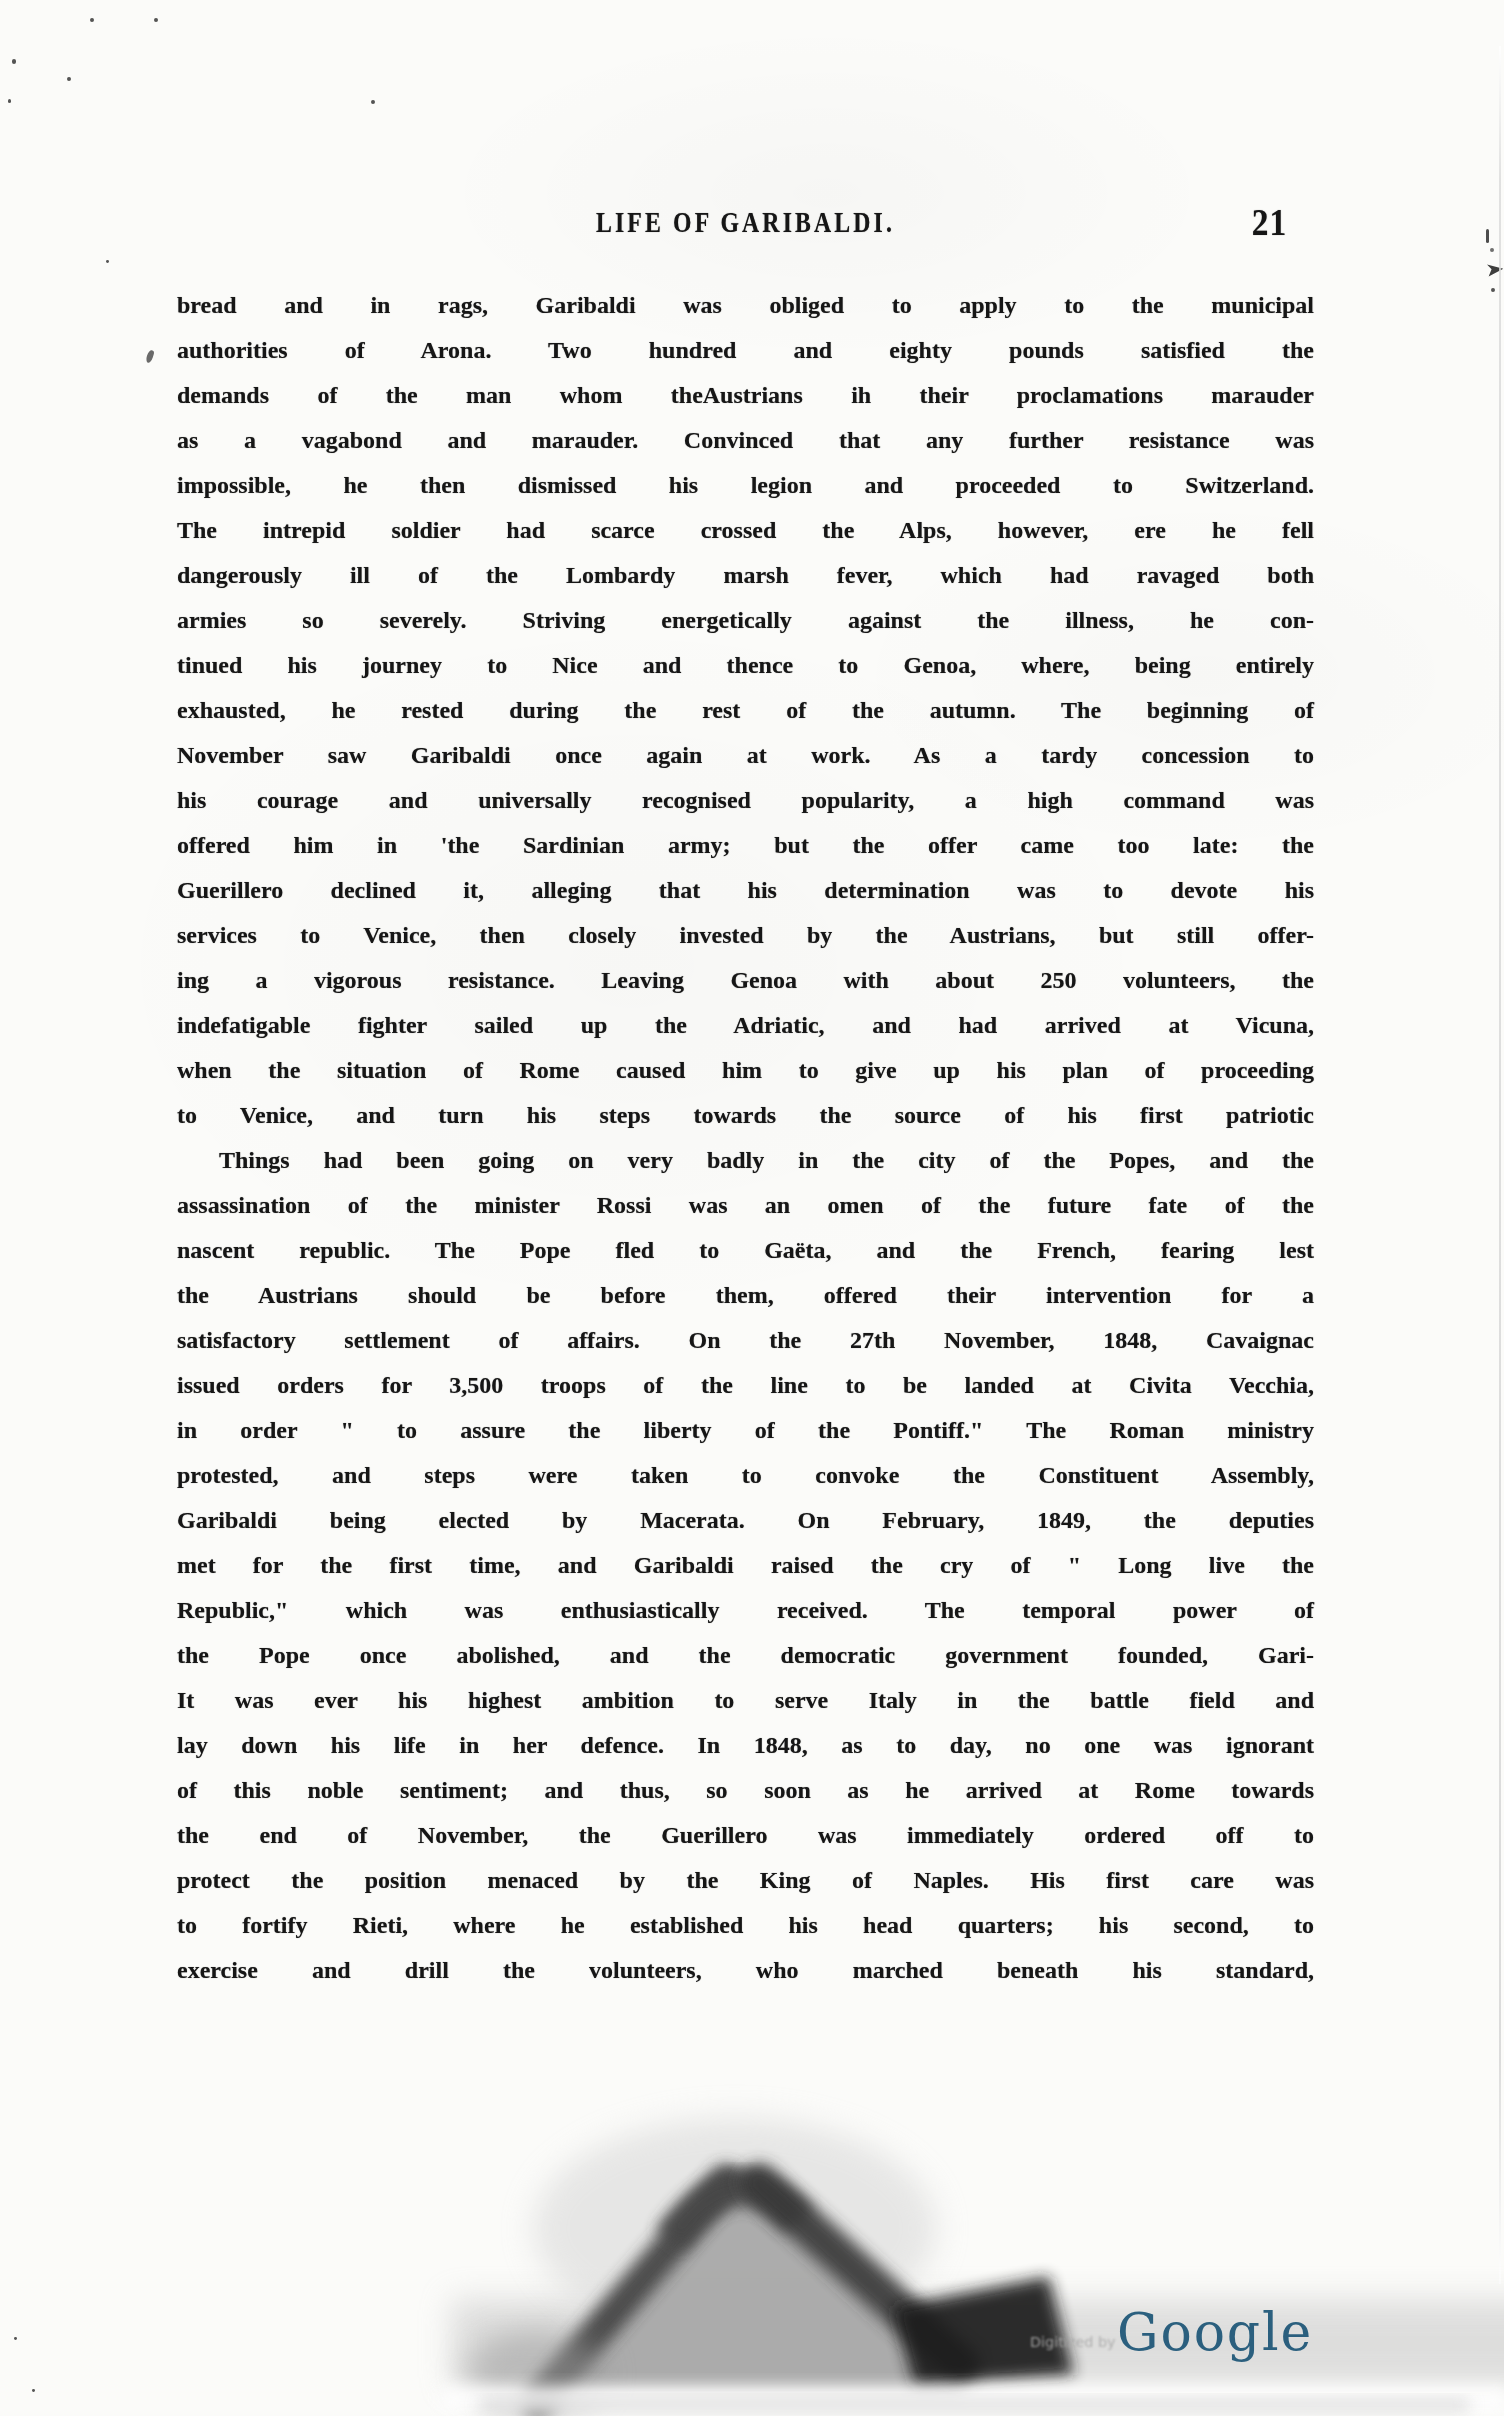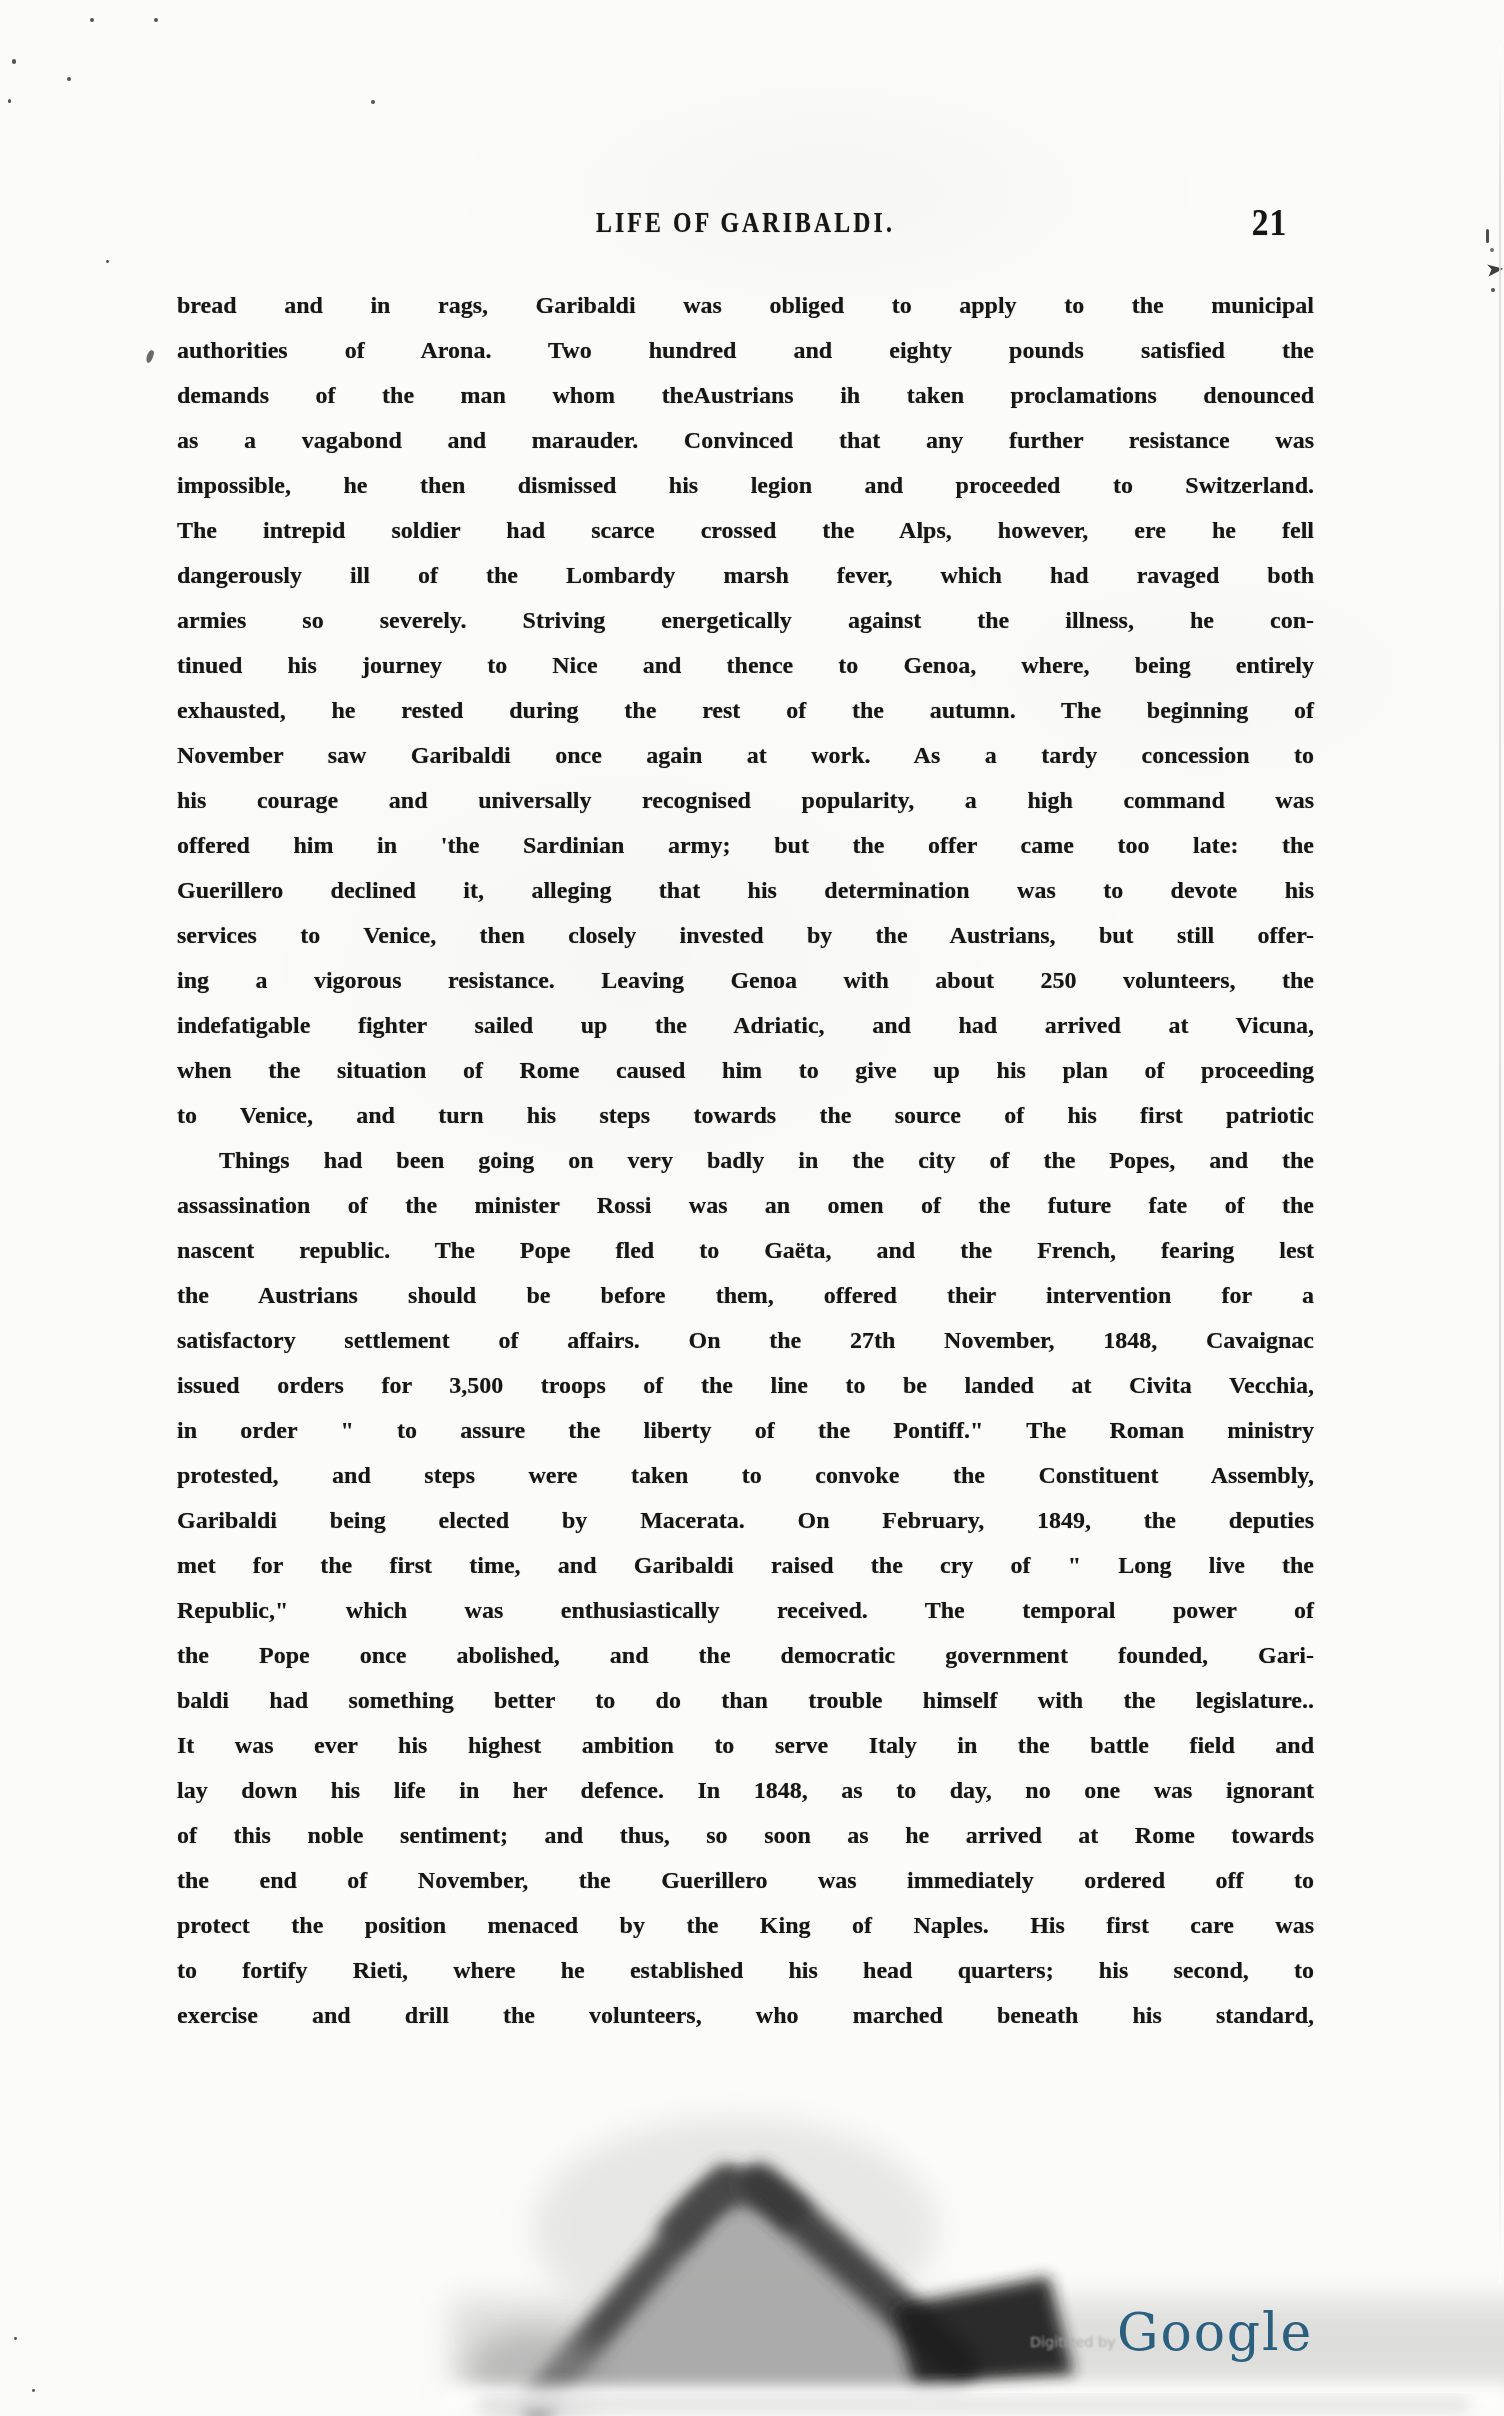--- a/index.html
+++ b/index.html
@@ -89,21 +89,21 @@
 <div class="page">
 
   <div class="running-head">
     <div class="head-title">LIFE OF GARIBALDI.</div>
     <div class="page-number">21</div>
   </div>
 
   <div class="body-text">
       <div class="line">bread and in rags, Garibaldi was obliged to apply to the municipal</div>
       <div class="line">authorities of Arona. Two hundred and eighty pounds satisfied the</div>
-      <div class="line">demands of the man whom theAustrians ih taken proclamations denounced</div>
+      <div class="line">demands of the man whom theAustrians ih their proclamations marauder</div>
       <div class="line">as a vagabond and marauder. Convinced that any further resistance was</div>
       <div class="line">impossible, he then dismissed his legion and proceeded to Switzerland.</div>
       <div class="line">The intrepid soldier had scarce crossed the Alps, however, ere he fell</div>
       <div class="line">dangerously ill of the Lombardy marsh fever, which had ravaged both</div>
       <div class="line">armies so severely. Striving energetically against the illness, he con-</div>
       <div class="line">tinued his journey to Nice and thence to Genoa, where, being entirely</div>
       <div class="line">exhausted, he rested during the rest of the autumn. The beginning of</div>
       <div class="line">November saw Garibaldi once again at work. As a tardy concession to</div>
       <div class="line">his courage and universally recognised popularity, a high command was</div>
       <div class="line">offered him in 'the Sardinian army; but the offer came too late: the</div>
@@ -118,21 +118,20 @@
       <div class="line">nascent republic. The Pope fled to Gaëta, and the French, fearing lest</div>
       <div class="line">the Austrians should be before them, offered their intervention for a</div>
       <div class="line">satisfactory settlement of affairs. On the 27th November, 1848, Cavaignac</div>
       <div class="line">issued orders for 3,500 troops of the line to be landed at Civita Vecchia,</div>
       <div class="line">in order " to assure the liberty of the Pontiff." The Roman ministry</div>
       <div class="line">protested, and steps were taken to convoke the Constituent Assembly,</div>
       <div class="line">Garibaldi being elected by Macerata. On February, 1849, the deputies</div>
       <div class="line">met for the first time, and Garibaldi raised the cry of " Long live the</div>
       <div class="line">Republic," which was enthusiastically received. The temporal power of</div>
       <div class="line">the Pope once abolished, and the democratic government founded, Gari-</div>
-      <div class="line">baldi had something better to do than trouble himself with the legislature..</div>
       <div class="line">It was ever his highest ambition to serve Italy in the battle field and</div>
       <div class="line">lay down his life in her defence. In 1848, as to day, no one was ignorant</div>
       <div class="line">of this noble sentiment; and thus, so soon as he arrived at Rome towards</div>
       <div class="line">the end of November, the Guerillero was immediately ordered off to</div>
       <div class="line">protect the position menaced by the King of Naples. His first care was</div>
       <div class="line">to fortify Rieti, where he established his head quarters; his second, to</div>
       <div class="line">exercise and drill the volunteers, who marched beneath his standard,</div>
     </div>
 
   <div class="comma-mark"></div>

